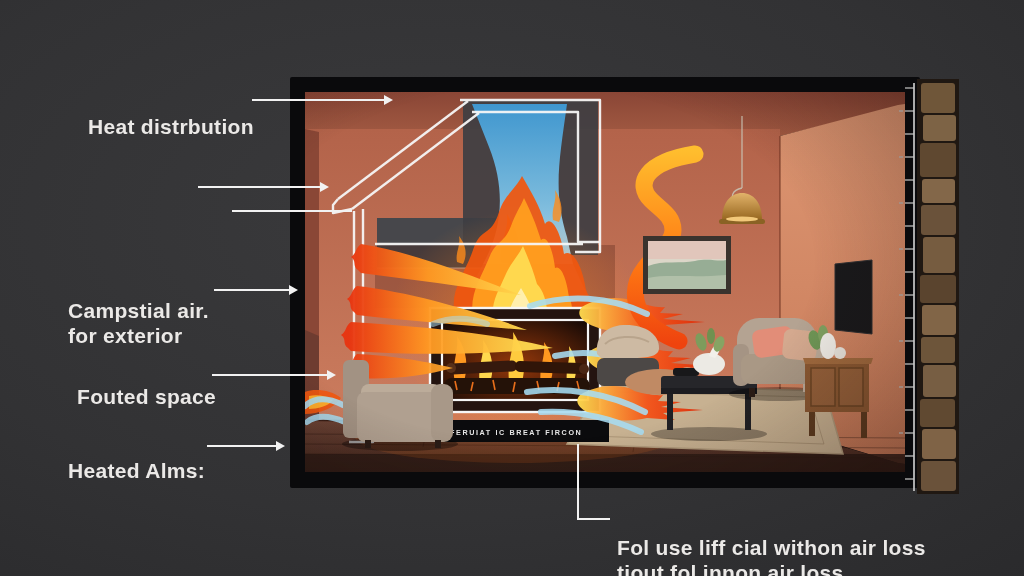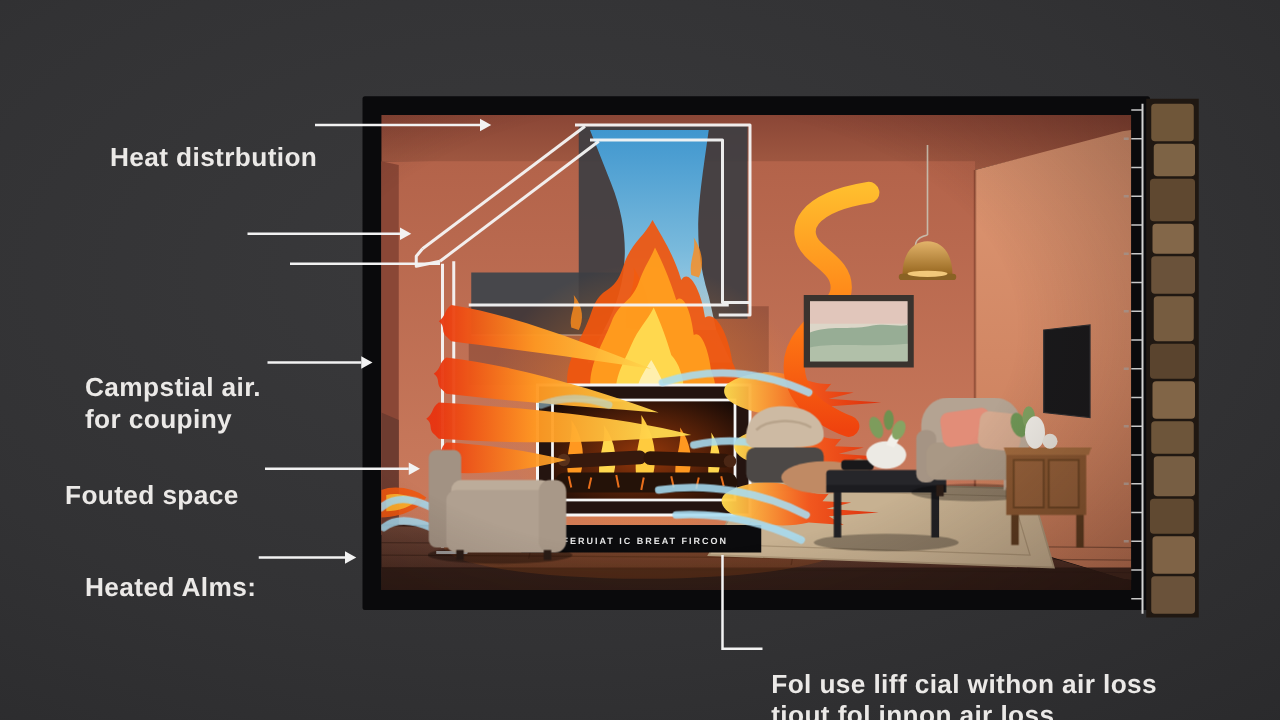--- a/index.html
+++ b/index.html
@@ -344,23 +344,23 @@
     </g>
   </svg>
 
   <div class="label" style="left:88px;top:86px">
     <span>Heat distrbution</span>
   </div>
   <div class="label" style="left:70px;top:172px">
   </div>
   <div class="label" style="left:68px;top:270px">
     <span>Campstial air.</span>
-    <span>for coupiny</span>
-  </div>
-  <div class="label" style="left:52px;top:356px">
+    <span>for exterior</span>
+  </div>
+  <div class="label" style="left:77px;top:356px">
     <span>Fouted space</span>
   </div>
   <div class="label" style="left:617px;top:507px">
     <span>Fol use liff cial withon air loss</span>
     <span>tiout fol innon air loss.</span>
   </div>
   <div class="label" style="left:68px;top:430px">
     <span>Heated Alms:</span>
   </div>
 

